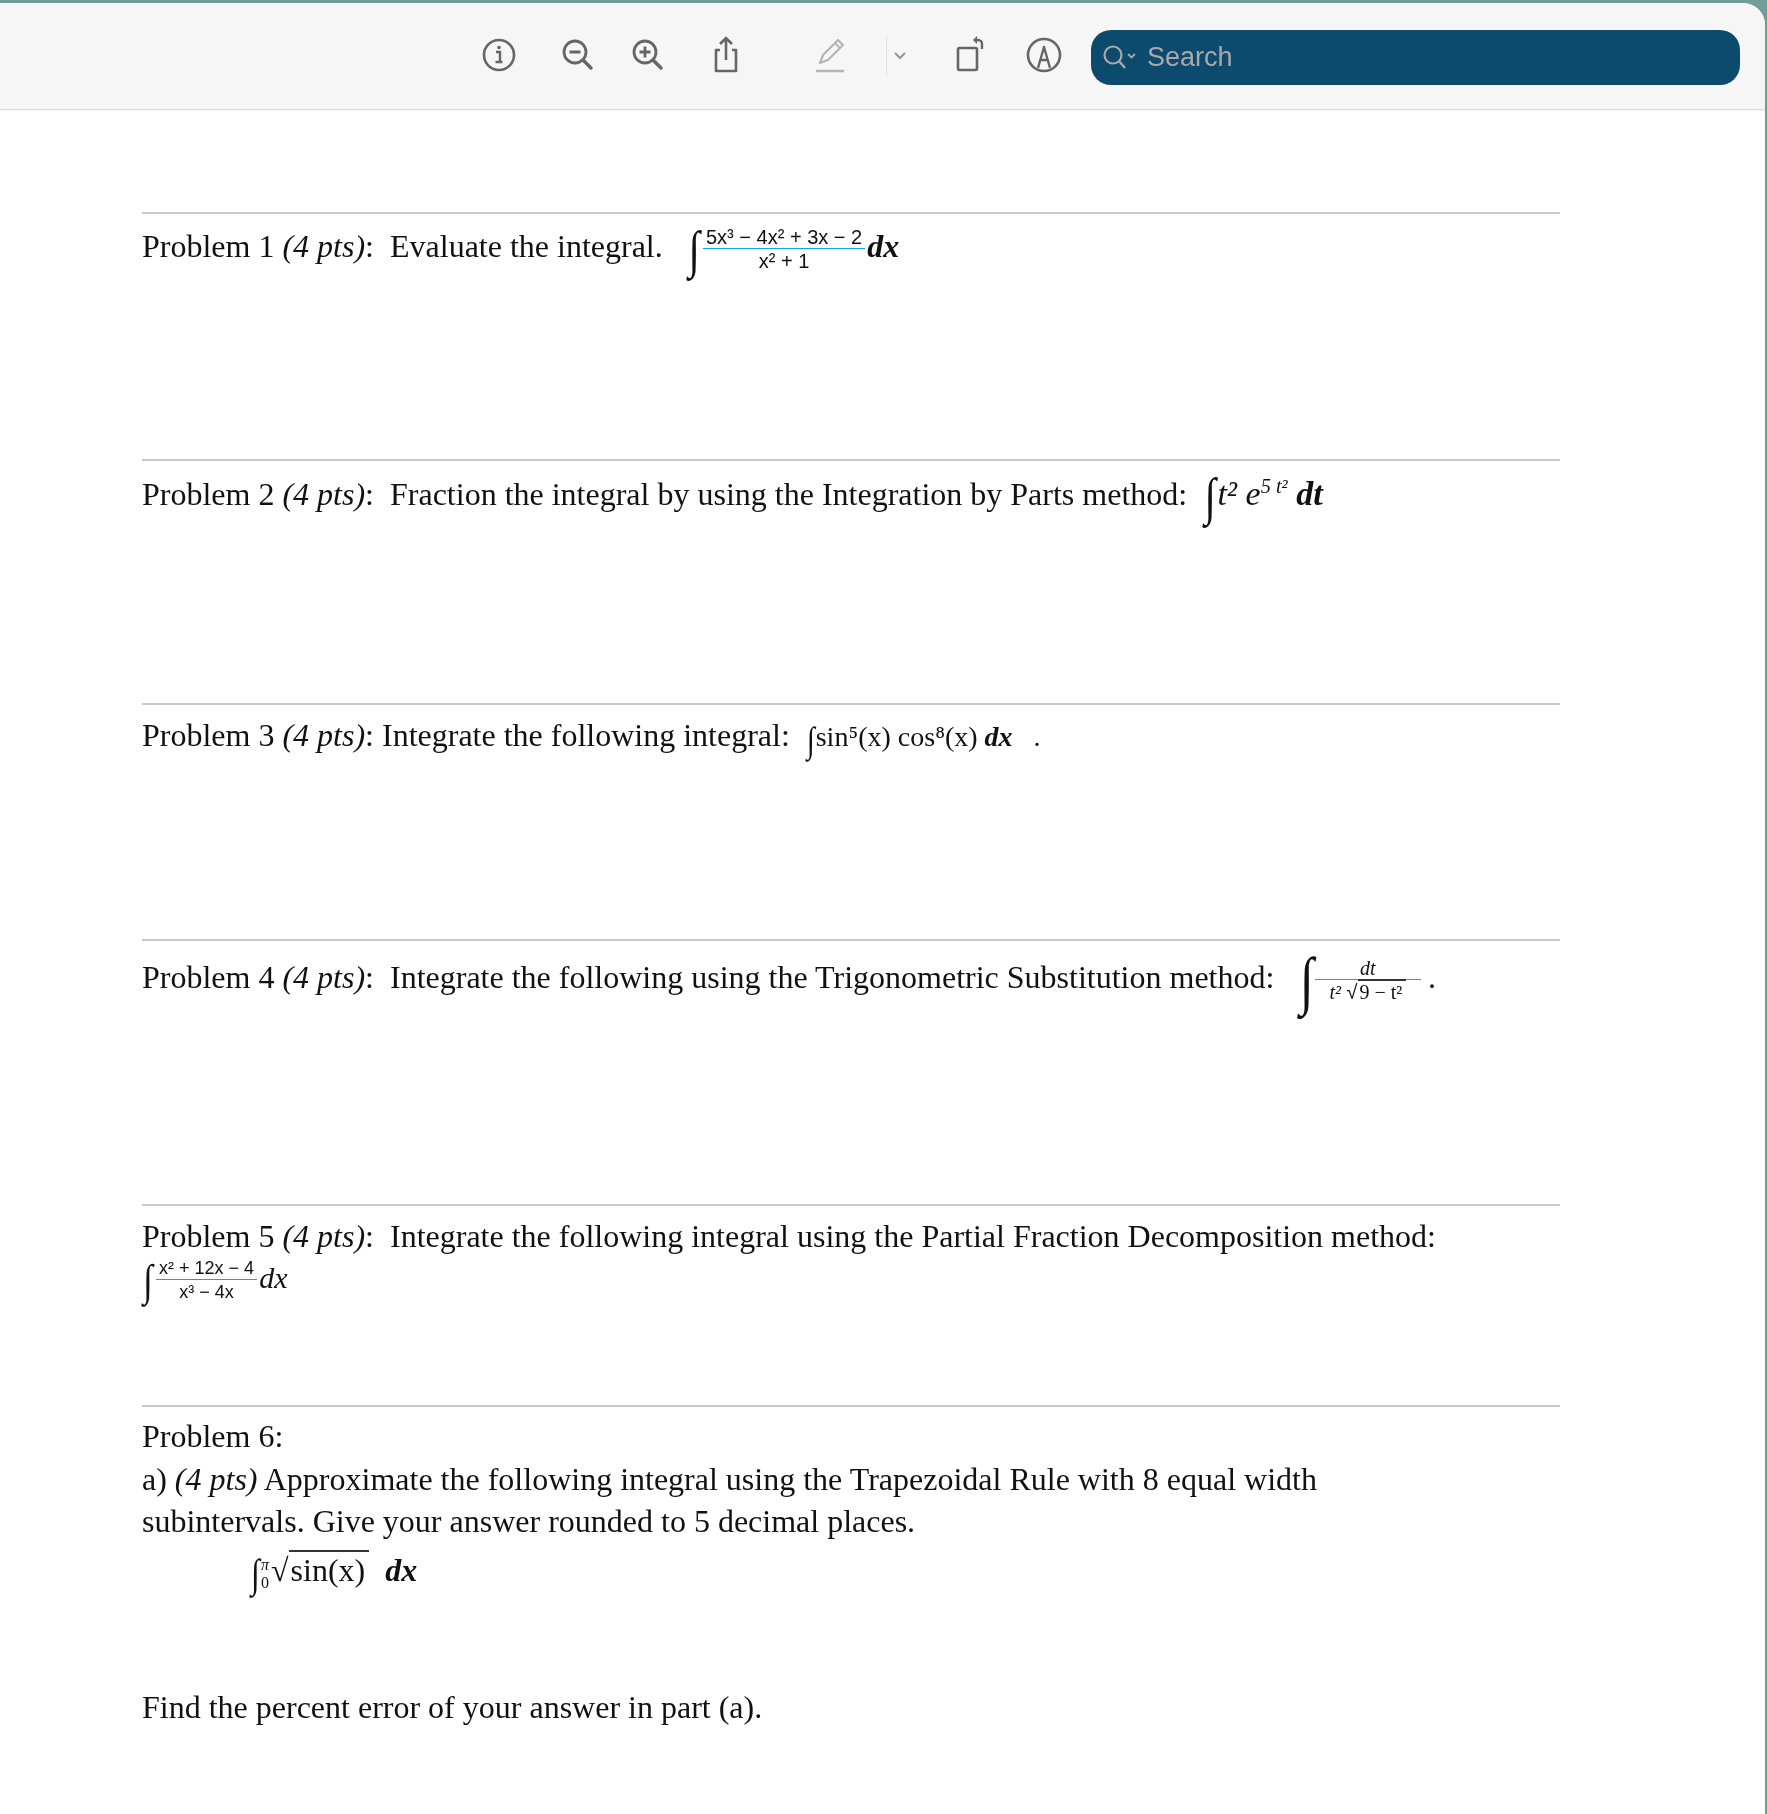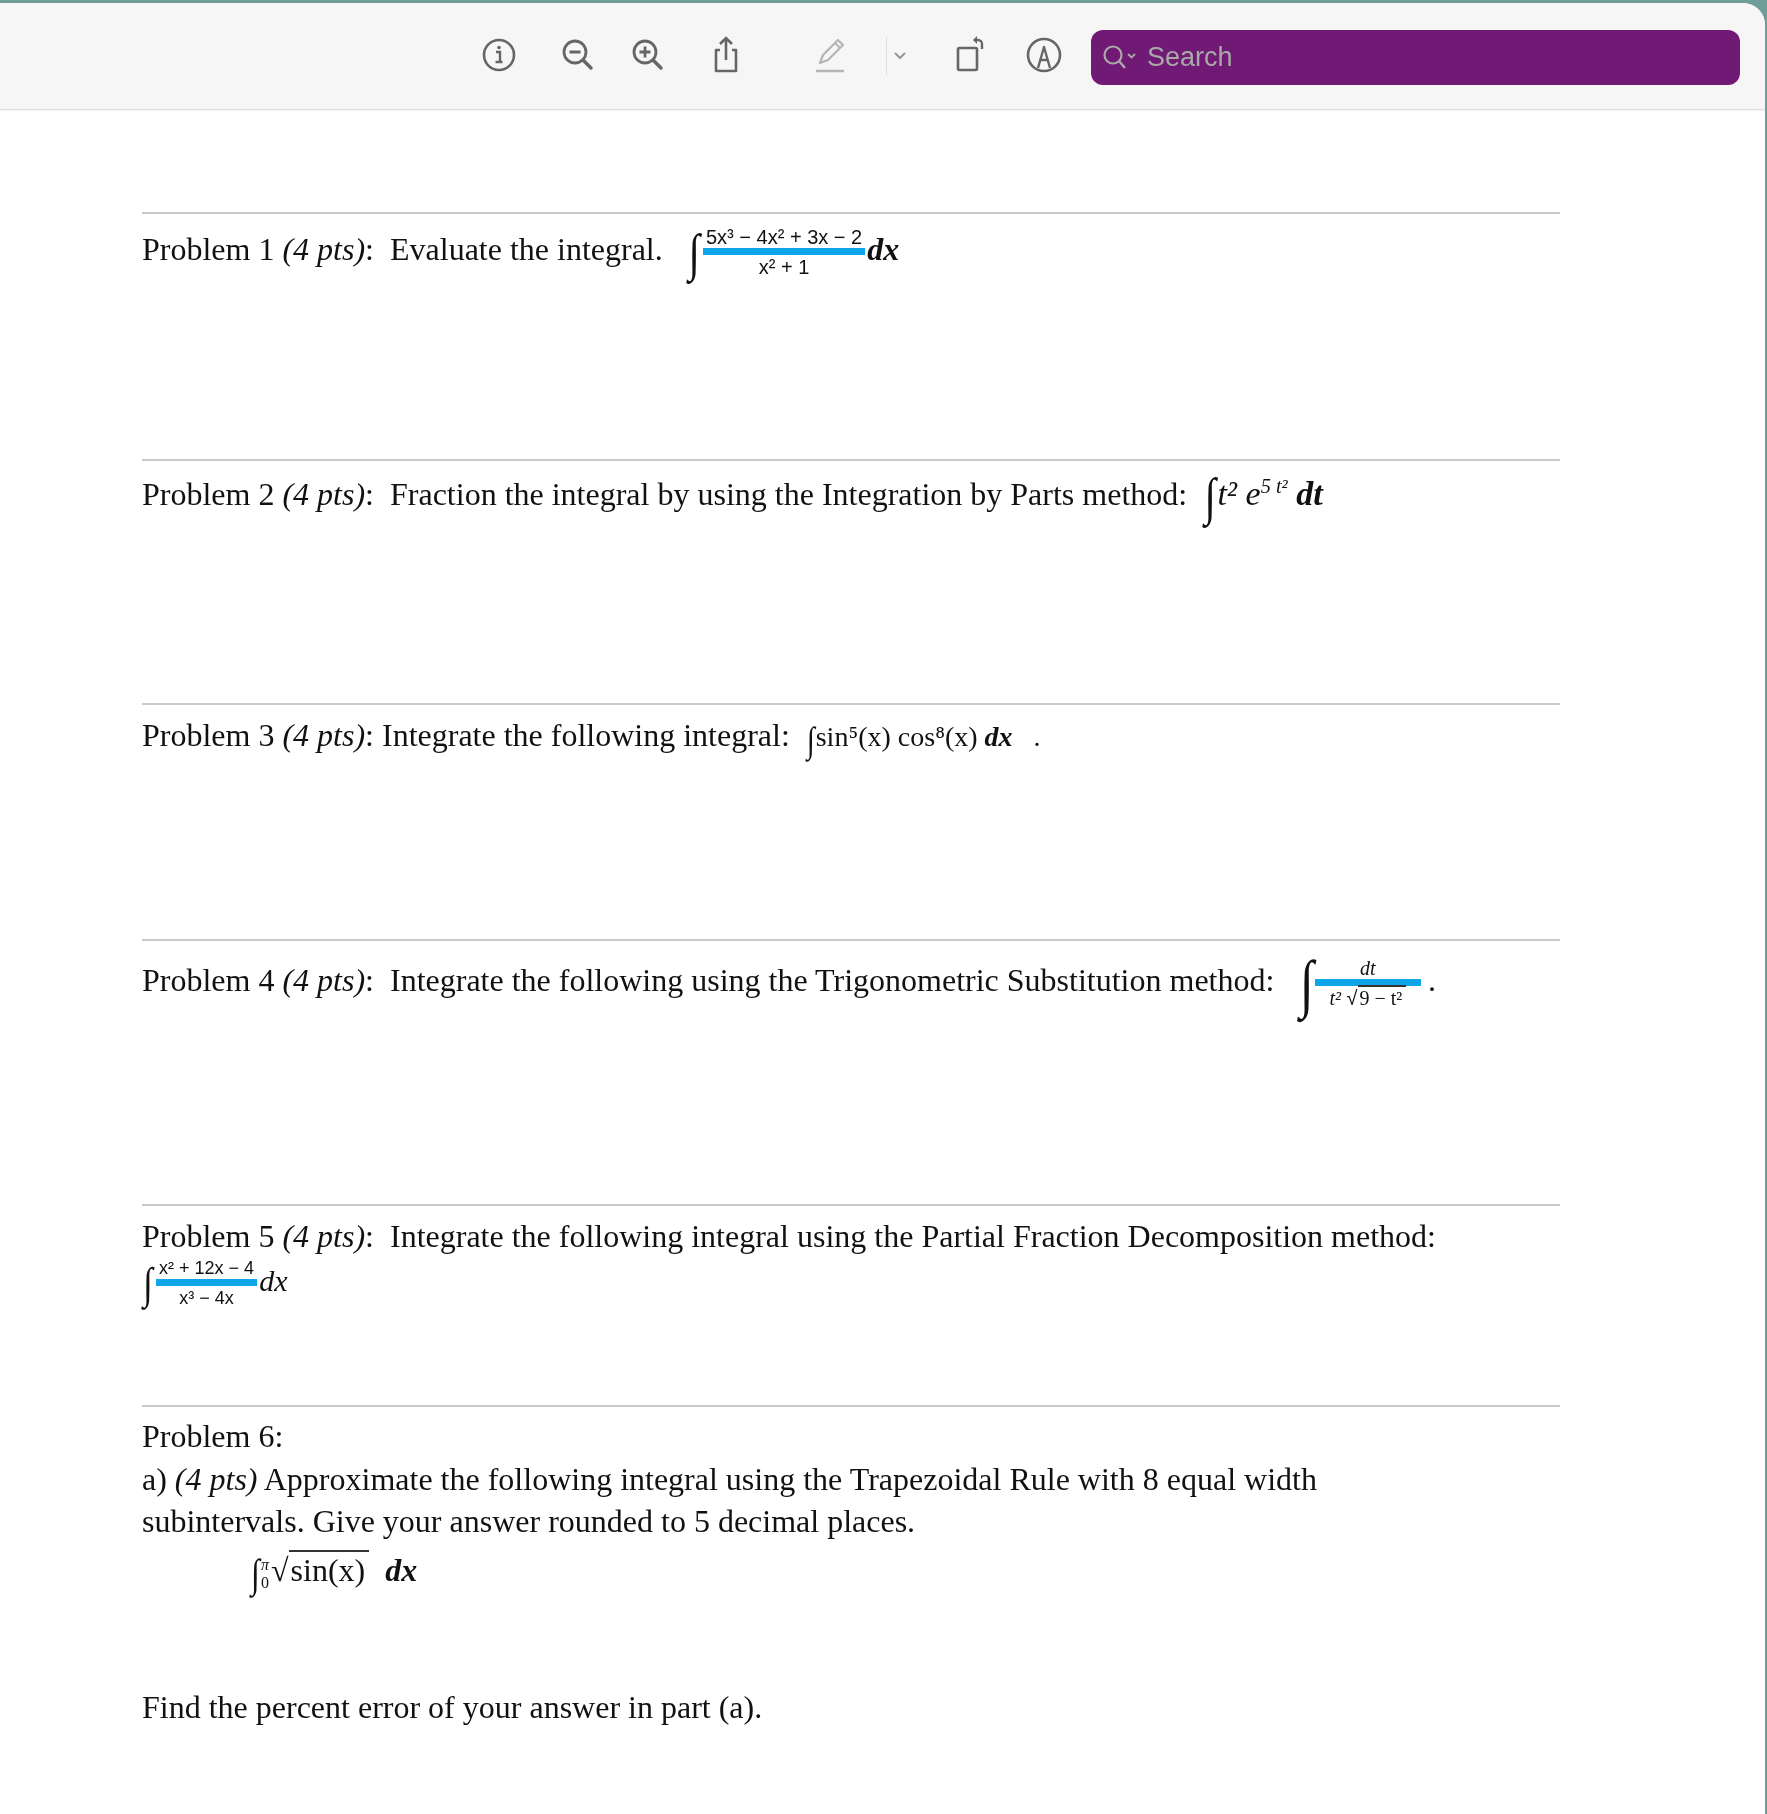--- a/index.html
+++ b/index.html
@@ -18,38 +18,38 @@
     box-shadow:0 1px 2px rgba(0,0,0,0.06);
   }
   .tb-icon {
     position:absolute; top:30px; width:44px; height:44px;
     display:flex; align-items:center; justify-content:center; cursor:default;
   }
   .tb-icon svg { width:40px; height:40px; }
   .tb-sep { position:absolute; left:886px; top:34px; width:1px; height:38px; background:#dddddd; }
   .search {
     position:absolute; left:1091px; top:27px; width:649px; height:55px;
-    background:#701a75; border-radius:12px; display:flex; align-items:center;
+    background:#0c4a6e; border-radius:20px; display:flex; align-items:center;
   }
   .search .sicon { margin-left:10px; width:44px; height:30px; display:flex; align-items:center; }
   .search .ph {
     font-family:"Liberation Sans", "DejaVu Sans", sans-serif;
     font-size:27px; color:#a9a9a9; margin-left:2px;
   }
   .page { position:absolute; left:0; top:106px; width:100%; height:1705px; }
   .rule { position:absolute; left:142px; width:1418px; height:2px; background:#c9c9c9; }
   .line {
     position:absolute; left:142px; font-size:32px; color:#111; white-space:nowrap;
     line-height:40px;
   }
   .it { font-style:italic; }
   .math { font-family:"Liberation Serif", "DejaVu Serif", serif; position:relative; display:inline-block; }
   .integral { font-size:52px; line-height:40px; vertical-align:middle; display:inline-block; transform:scaleX(0.8); }
   .frac { display:inline-flex; flex-direction:column; align-items:center; vertical-align:middle; margin:0 2px; }
-  .frac .num { font-size:20px; line-height:22px; padding:0 3px; border-bottom:7px solid #0ea5e9; font-family:"Liberation Sans", sans-serif; }
+  .frac .num { font-size:20px; line-height:22px; padding:0 3px; border-bottom:1px solid #0ea5e9; font-family:"Liberation Sans", sans-serif; }
   .frac .den { font-size:20px; line-height:24px; font-family:"Liberation Sans", sans-serif; }
   .frac .num.serif, .frac .den.serif { font-family:"Liberation Serif", serif; font-style:italic; }
   sup { font-size:60%; line-height:0; }
   .sqrt { display:inline-block; position:relative; }
   .sqrt .rad { border-top:2px solid #333; padding:0 4px 0 2px;font-family:Liberation Serif, serif; }
 </style>
 </head>
 <body>
 
 <div class="window">

